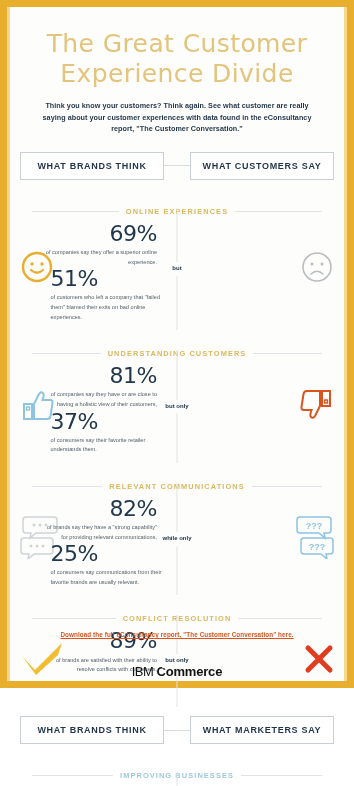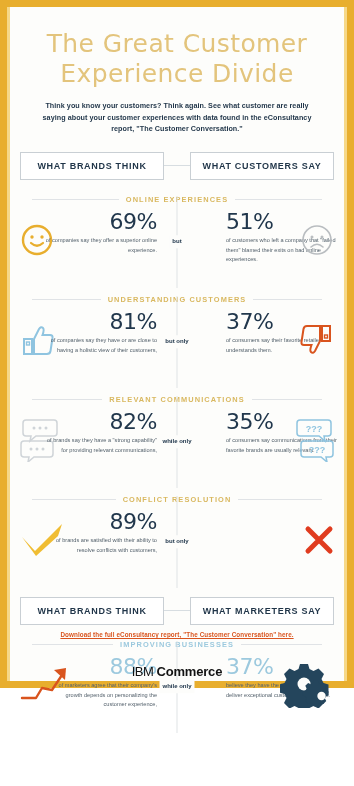--- a/index.html
+++ b/index.html
@@ -62,36 +62,36 @@
     font-size: 9px;
     font-weight: bold;
     letter-spacing: 0.7px;
     padding: 8px 7px;
     text-align: center;
     width: 144px;
   }
   .bandgap { width: 26px; height: 1px; background: #d7dde1; }
 
   
-  .section { position: relative; margin-top: 15px; }
+  .section { position: relative; margin-top: 27px; }
   .sechead {
     display: flex; align-items: center; justify-content: center;
     gap: 7px; padding: 0 16px;
   }
   .sechead .line { flex: 1; height: 1px; background: #e0e3e6; }
   .sechead .txt {
     font-size: 7.4px; font-weight: bold; letter-spacing: 1.1px;
     color: #d9b860; white-space: nowrap;
   }
   .section.blue .sechead .txt { color: #9cc9de; }
 
-  .stats { display: flex; position: relative; padding: 6px 0 0 0; min-height: 76px; }
+  .stats { display: flex; position: relative; padding: 6px 0 0 0; min-height: 76px; flex-direction: column; }
   .col { width: 50%; position: relative; display: flex; }
   .col.left  { justify-content: flex-end; padding-right: 20px; }
-  .col.right { justify-content: flex-end; padding-left: 20px; }
+  .col.right { justify-content: center; padding-left: 20px; }
   .block { width: 112px; }
   .col.left .block { text-align: right; }
   .col.right .block { text-align: left; }
   .pct {
     font-family: "DejaVu Sans", sans-serif;
     font-size: 22px; color: #21374c; font-weight: 400;
     line-height: 1.05; letter-spacing: -0.5px;
   }
   .section.blue .pct { color: #9cc9de; }
   .desc {
@@ -249,21 +249,21 @@
       <div class="col left">
         <div class="block">
           <div class="pct">82%</div>
           <div class="desc">of brands say they have a "strong capability" for providing relevant communications,</div>
         </div>
       </div>
       <div class="divider"></div>
       <div class="conn">while only</div>
       <div class="col right">
         <div class="block">
-          <div class="pct">35%</div>
+          <div class="pct">25%</div>
           <div class="desc">of consumers say communications from their favorite brands are usually relevant.</div>
         </div>
       </div>
       <span class="icon-r">
         <svg width="42" height="44" viewBox="0 0 42 44">
           <path d="M8 2 H36 Q39 2 39 5 V15 Q39 18 36 18 H32 L33 23 L27 18 H8 Q5 18 5 15 V5 Q5 2 8 2 Z" fill="none" stroke="#8fc4e0" stroke-width="1.5"></path>
           <text x="22" y="13.5" font-family="Liberation Sans, sans-serif" font-size="9" font-weight="bold" fill="#8fc4e0" text-anchor="middle">???</text>
           <path d="M12 23 H38 Q41 23 41 26 V36 Q41 39 38 39 H34 L35 44 L29 39 H12 Q9 39 9 36 V26 Q9 23 12 23 Z" fill="none" stroke="#8fc4e0" stroke-width="1.5"></path>
           <text x="25" y="34.5" font-family="Liberation Sans, sans-serif" font-size="9" font-weight="bold" fill="#8fc4e0" text-anchor="middle">???</text>
         </svg>

